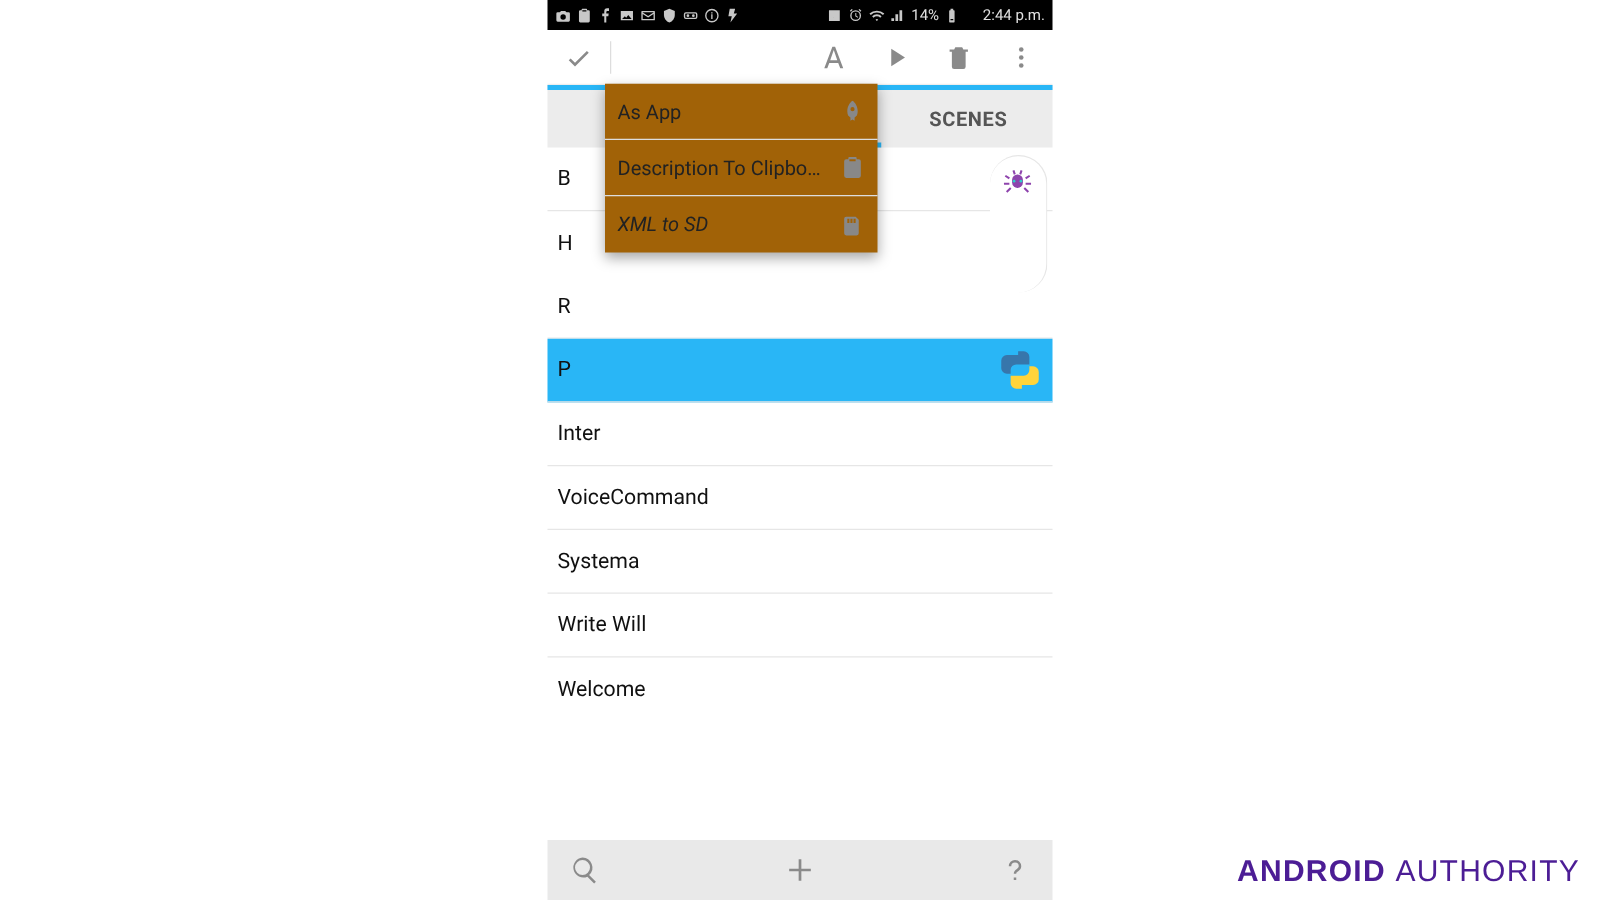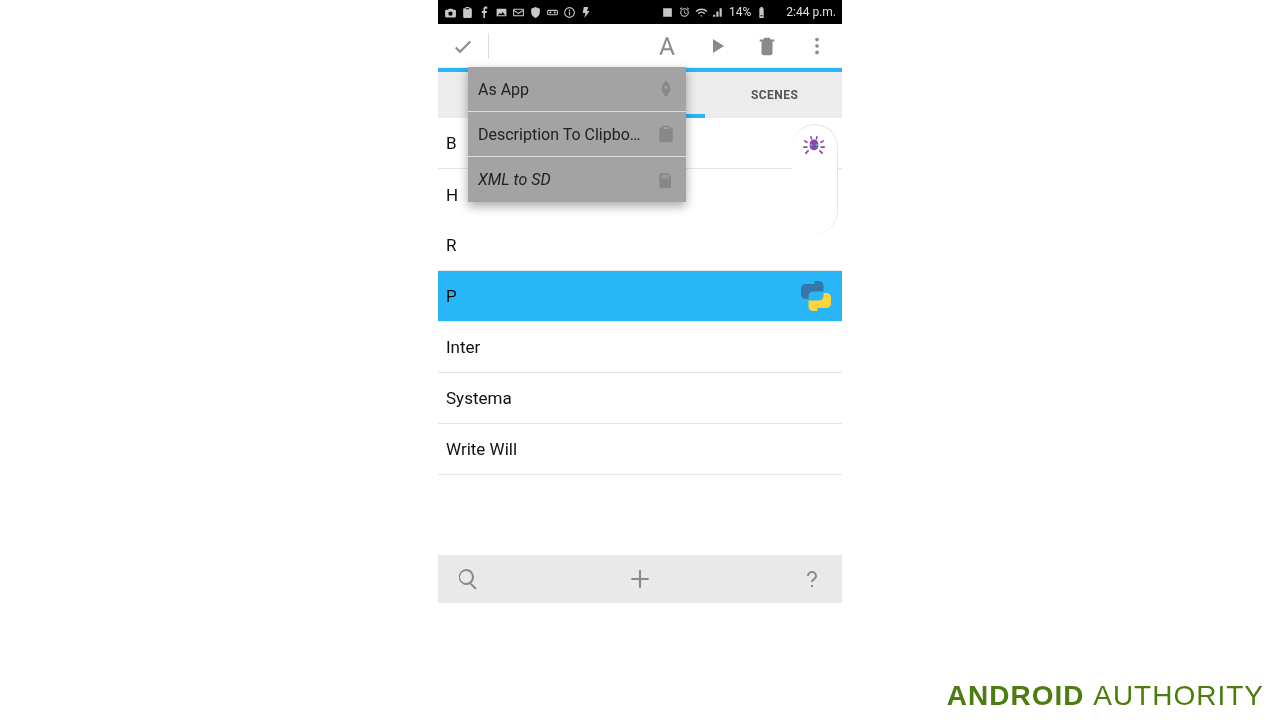--- a/index.html
+++ b/index.html
@@ -9,21 +9,21 @@
     background: #ffffff;
     font-family: Roboto, Arial, sans-serif;
     position: relative;
     overflow: hidden;
   }
   .device {
     position: absolute;
     left: 438px;
     top: 0;
     width: 404px;
-    height: 603px;
+    height: 720px;
     background: #ffffff;
   }
   
   .status-bar {
     height: 24px;
     background: #000;
     color: #fff;
     font-size: 11px;
     display: flex;
     align-items: center;
@@ -61,21 +61,21 @@
     height: 50px;
     background: #ececec;
     border-top: 4px solid #29b6f6;
     display: flex;
     align-items: center;
     position: relative;
   }
   .tab {
     flex: 1;
     text-align: center;
-    font-size: 12px;
+    font-size: 16px;
     font-weight: 700;
     color: #555;
     letter-spacing: 0.5px;
   }
   .tab-indicator {
     position: absolute;
     left: 50%;
     bottom: 0;
     width: 65px;
     height: 4px;
@@ -141,24 +141,24 @@
   .bottom-btn {
     width: 48px;
     height: 48px;
     display: flex;
     align-items: center;
     justify-content: center;
   }
   
   .popup {
     position: absolute;
-    left: 468px;
+    left: 484px;
     top: 67px;
     width: 218px;
-    background: #a3a3a3;
+    background: #a16207;
     box-shadow: 0 4px 10px rgba(0,0,0,0.35);
     z-index: 100;
   }
   .popup-item {
     height: 45px;
     display: flex;
     align-items: center;
     padding: 0 10px;
     font-size: 16px;
     color: #222;
@@ -171,24 +171,24 @@
     overflow: hidden;
     text-overflow: ellipsis;
     padding-right: 8px;
   }
   .popup-icon { width: 20px; height: 20px; fill: #888; }
   
   .watermark {
     position: absolute;
     right: 16px;
     bottom: 8px;
-    font-size: 28px;
+    font-size: 24px;
     font-weight: 800;
     letter-spacing: 1px;
-    color: #4d7c0f;
+    color: #4c1d95;
     font-family: Arial, sans-serif;
   }
   .watermark .light { font-weight: 400; }
 </style>
 </head>
 <body>
 
 <svg width="0" height="0" style="position:absolute">
   <defs>
     <symbol id="i-check" viewBox="0 0 24 24">
@@ -376,24 +376,30 @@
       <div class="item-thumb">
         <svg width="36" height="36">
             <use href="#i-python"></use>
           </svg>
       </div>
     </div>
     <div class="list-item">
       <span>Inter</span>
     </div>
     <div class="list-item">
+      <span>VoiceCommand</span>
+    </div>
+    <div class="list-item">
       <span>Systema</span>
     </div>
     <div class="list-item">
       <span>Write Will</span>
+    </div>
+    <div class="list-item" style="border-bottom:none;">
+      <span>Welcome</span>
     </div>
   </div>
 
   <div class="bottom-bar">
     <div class="bottom-btn">
       <svg class="icon-g" width="24" height="24">
           <use href="#i-search"></use>
         </svg>
     </div>
     <div class="bottom-btn">

